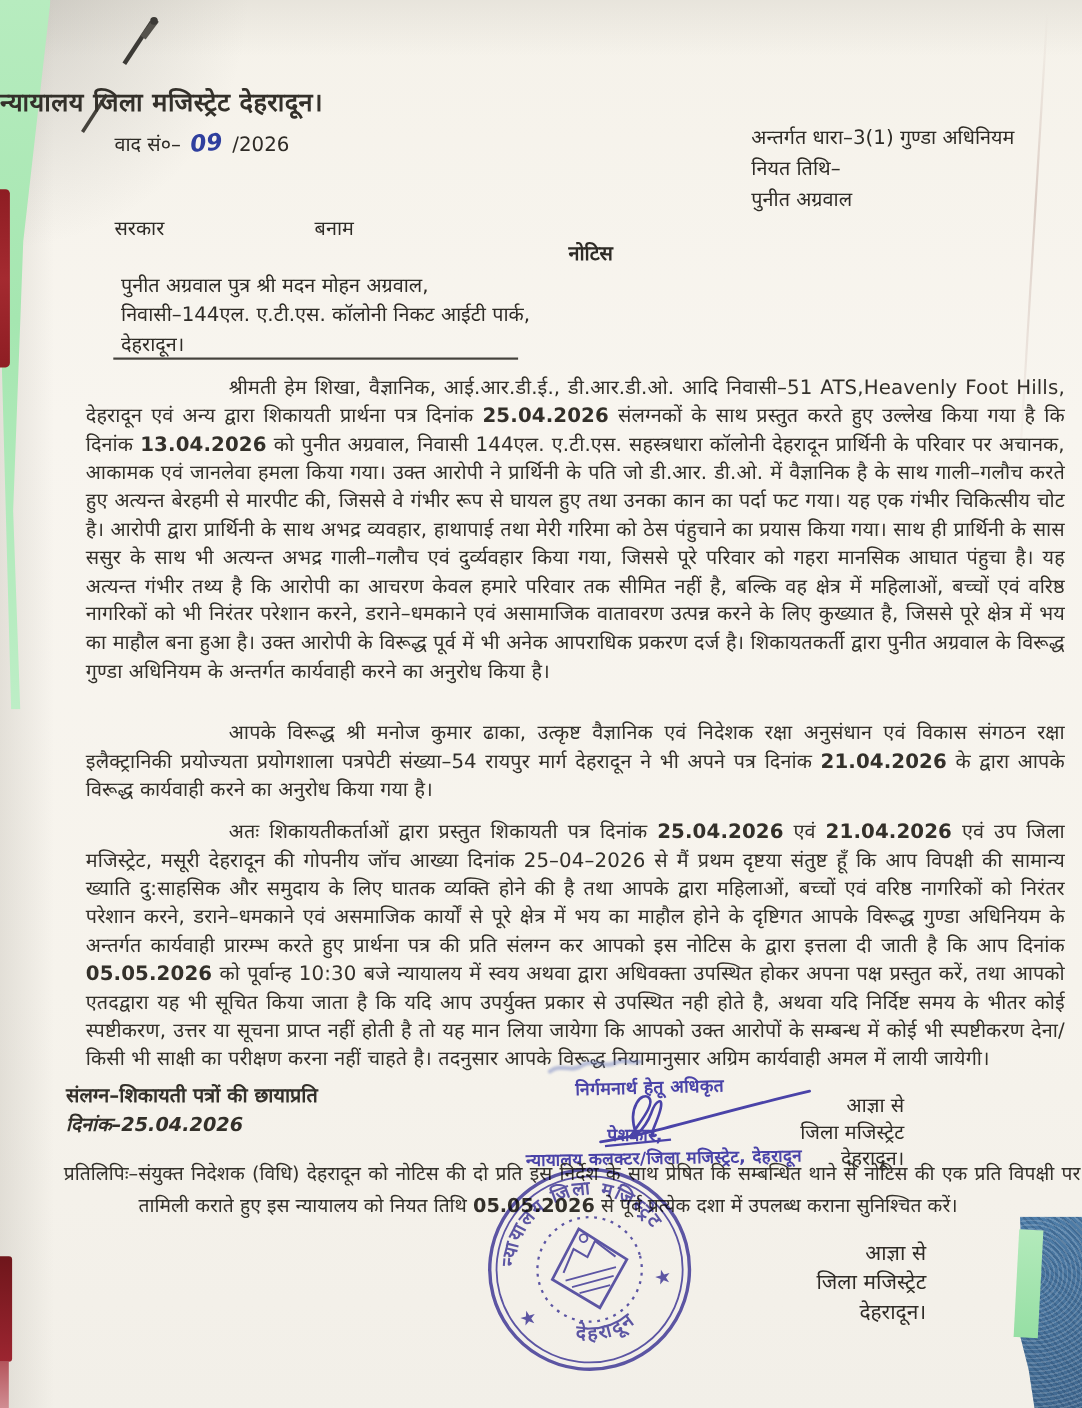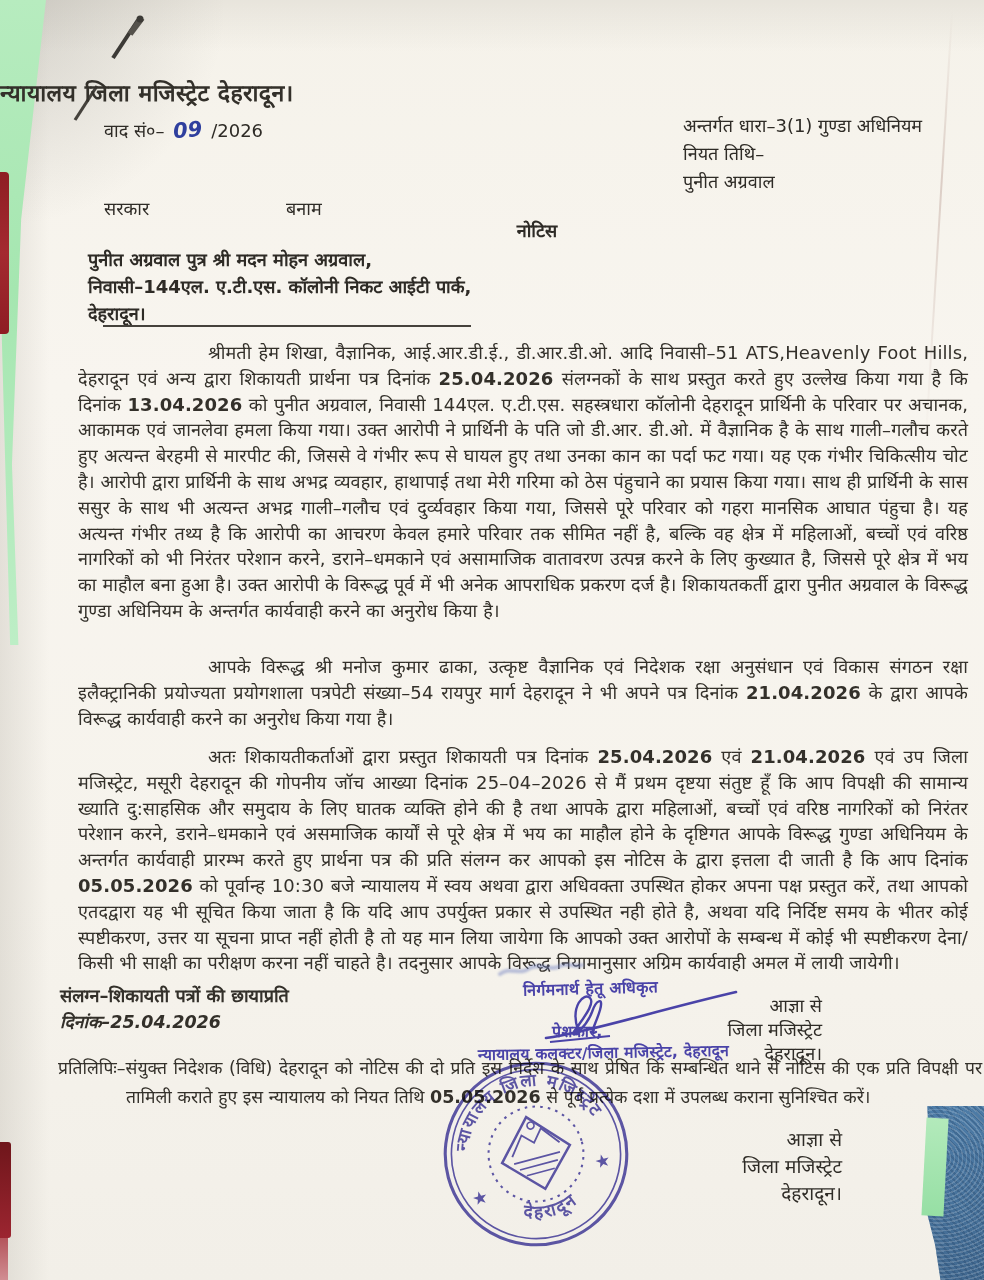--- a/index.html
+++ b/index.html
@@ -102,21 +102,21 @@
     <div>अन्तर्गत धारा–3(1) गुण्डा अधिनियम</div>
     <div>नियत तिथि–</div>
     <div>पुनीत अग्रवाल</div>
   </div>
 
   <div class="abs hdr" style="left:104px;top:195px;">सरकार</div>
   <div class="abs hdr" style="left:286px;top:195px;">बनाम</div>
 
   <div class="abs hdr" style="left:0;top:217px;width:984px;text-align:center;font-weight:bold;margin-left:45px;">नोटिस</div>
 
-  <div class="abs hdr" style="left:88px;top:246px;line-height:27px;font-weight:bold;">
+  <div class="abs hdr" style="left:110px;top:246px;line-height:27px;">
     <div>पुनीत अग्रवाल पुत्र श्री मदन मोहन अग्रवाल,</div>
     <div>निवासी–144एल. ए.टी.एस. कॉलोनी निकट आईटी पार्क,</div>
     <div>देहरादून।</div>
   </div>
   <div class="abs hline" style="left:103px;top:325px;width:368px;"></div>
 
   <p class="abs para ink" style="left:78px;top:322px;"><span>श्रीमती हेम शिखा, वैज्ञानिक, आई.आर.डी.ई., डी.आर.डी.ओ. आदि निवासी–51 ATS,Heavenly Foot Hills,  देहरादून एवं अन्य द्वारा शिकायती प्रार्थना पत्र दिनांक </span><span class="run-b">25.04.2026</span><span> संलग्नकों के साथ प्रस्तुत करते हुए उल्लेख किया गया है कि दिनांक </span><span class="run-b">13.04.2026</span><span> को पुनीत अग्रवाल, निवासी 144एल. ए.टी.एस. सहस्त्रधारा कॉलोनी देहरादून प्रार्थिनी के परिवार पर अचानक, आकामक एवं जानलेवा हमला किया गया। उक्त आरोपी ने प्रार्थिनी के पति जो डी.आर. डी.ओ. में वैज्ञानिक है के साथ गाली–गलौच करते हुए अत्यन्त बेरहमी से मारपीट की, जिससे वे गंभीर रूप से घायल हुए तथा उनका कान का पर्दा फट गया। यह एक गंभीर चिकित्सीय चोट है। आरोपी द्वारा प्रार्थिनी के साथ अभद्र व्यवहार, हाथापाई तथा मेरी गरिमा को ठेस पंहुचाने का प्रयास किया गया। साथ ही प्रार्थिनी के सास ससुर के साथ भी अत्यन्त अभद्र गाली–गलौच एवं दुर्व्यवहार किया गया, जिससे पूरे परिवार को गहरा मानसिक आघात पंहुचा है। यह अत्यन्त गंभीर तथ्य है कि आरोपी का आचरण केवल हमारे परिवार तक सीमित नहीं है, बल्कि वह क्षेत्र में महिलाओं, बच्चों एवं वरिष्ठ नागरिकों को भी निरंतर परेशान करने, डराने–धमकाने एवं असामाजिक वातावरण उत्पन्न करने के लिए कुख्यात है, जिससे पूरे क्षेत्र में भय का माहौल बना हुआ है। उक्त आरोपी के विरूद्ध पूर्व में भी अनेक आपराधिक प्रकरण दर्ज है। शिकायतकर्ती द्वारा पुनीत अग्रवाल के विरूद्ध गुण्डा अधिनियम के अन्तर्गत कार्यवाही करने का अनुरोध किया है।</span></p>
 
   <p class="abs para ink" style="left:78px;top:636px;"><span>आपके विरूद्ध श्री मनोज कुमार ढाका, उत्कृष्ट वैज्ञानिक एवं निदेशक रक्षा अनुसंधान एवं विकास संगठन रक्षा इलैक्ट्रानिकी प्रयोज्यता प्रयोगशाला पत्रपेटी संख्या–54 रायपुर मार्ग देहरादून ने भी अपने पत्र दिनांक </span><span class="run-b">21.04.2026</span><span> के द्वारा आपके विरूद्ध कार्यवाही करने का अनुरोध किया गया है।</span></p>
 

